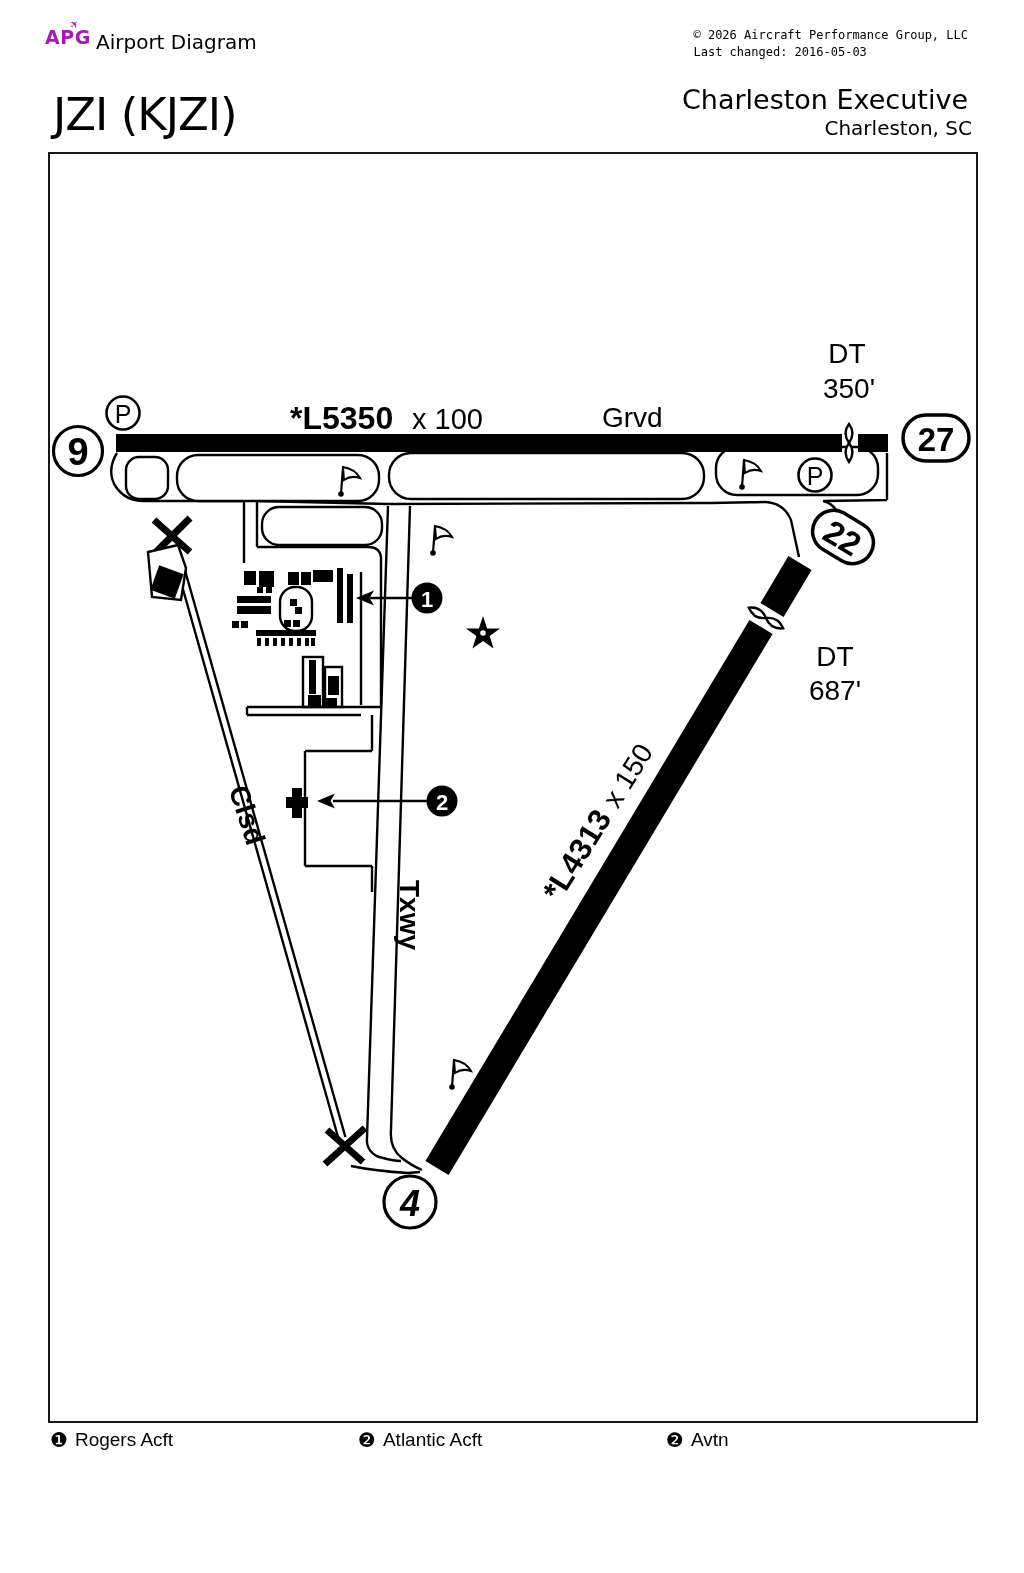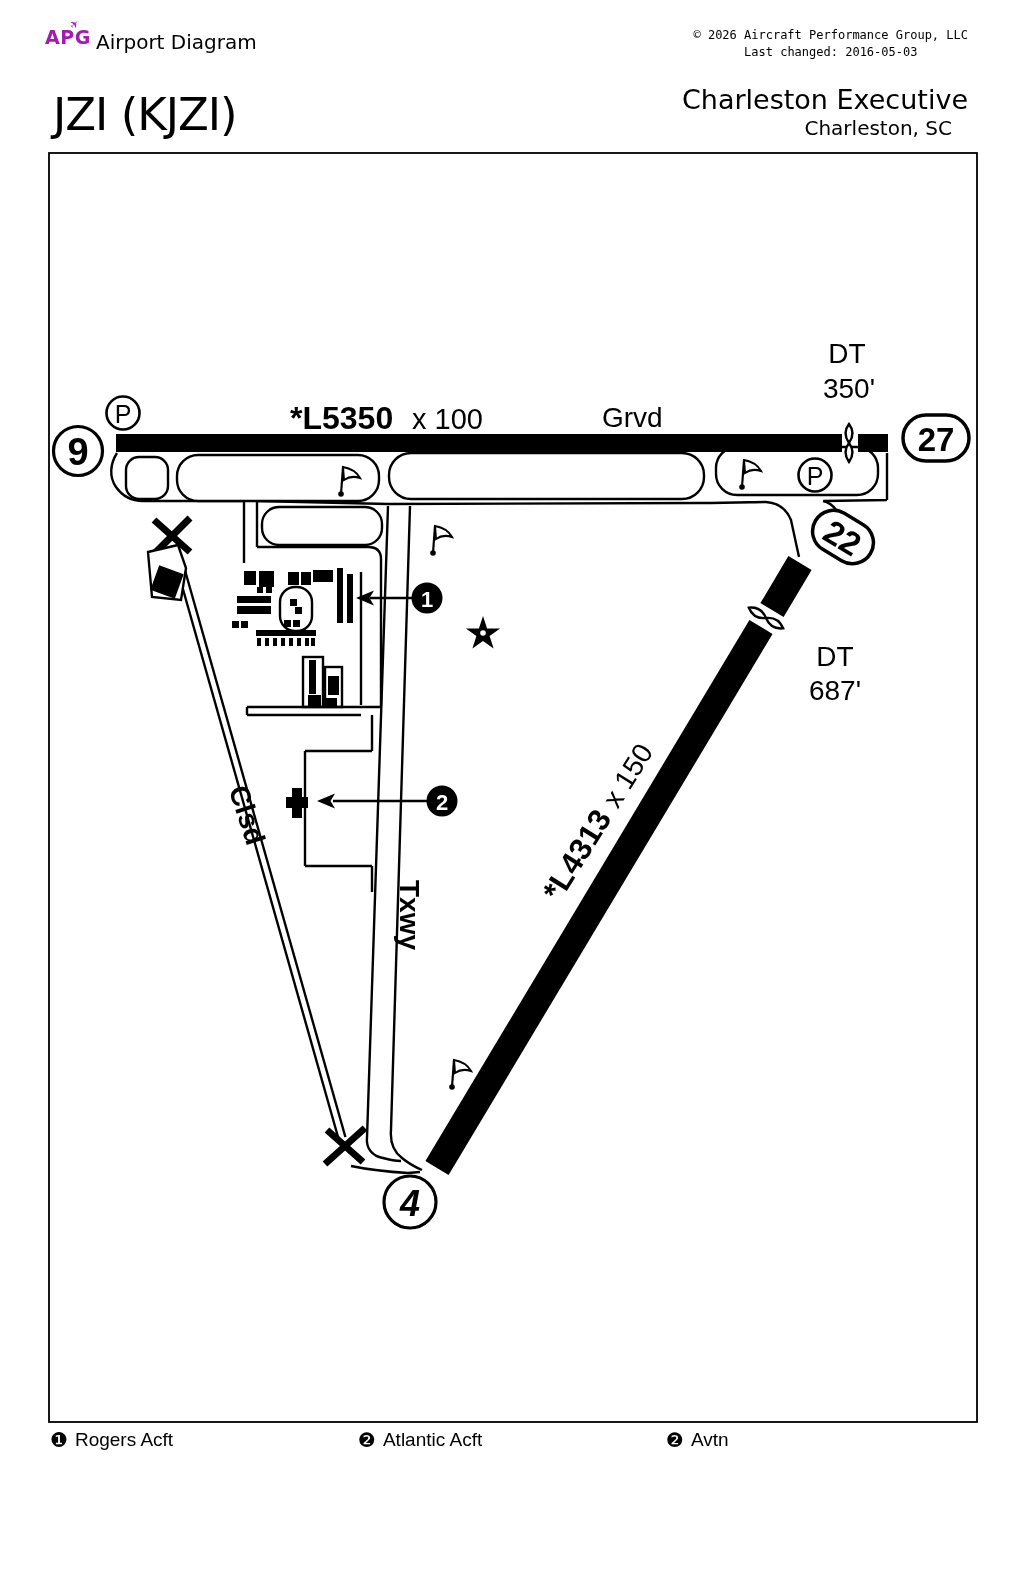--- a/index.html
+++ b/index.html
@@ -2,24 +2,24 @@
 <html><head>
 <meta charset="utf-8">
 <style>
   html,body{margin:0;padding:0;background:#ffffff;}
   body{width:1024px;height:1573px;position:relative;font-family:"DejaVu Sans",sans-serif;color:#000;}
   .abs{position:absolute;}
   
   .logo{left:45px;top:26px;font-weight:bold;font-size:19px;color:#a21caf;letter-spacing:.5px;}
   .logo .plane{position:absolute;left:25px;top:-8px;font-size:11px;transform:rotate(-42deg);}
   .app-title{left:96px;top:30px;font-size:20px;text-align:center;}
-  .copyright{right:56px;top:27px;text-align:center;font-family:"DejaVu Sans Mono",monospace;font-size:12px;line-height:17px;}
+  .copyright{right:56px;top:27px;text-align:left;font-family:"DejaVu Sans Mono",monospace;font-size:12px;line-height:17px;}
   .airport-code{left:53px;top:88px;font-size:45px;letter-spacing:-1px;}
   .airport-name{right:56px;top:85px;text-align:center;font-size:27px;line-height:30px;}
-  .airport-city{right:72px;top:116px;text-align:left;font-size:20px;}
+  .airport-city{right:52px;top:116px;text-align:left;font-size:20px;}
   
   .legend-item{top:1429px;display:flex;align-items:center;gap:7px;font-family:"Liberation Sans",sans-serif;font-size:19px;}
   .legend-item .sym{font-family:"DejaVu Sans",sans-serif;font-size:20px;line-height:20px;}
   #legend-1{left:50px;} #legend-2{left:358px;} #legend-3{left:666px;}
   svg text{font-family:"Liberation Sans",sans-serif;}
 </style>
 </head>
 <body>
 
 <div class="abs logo">

